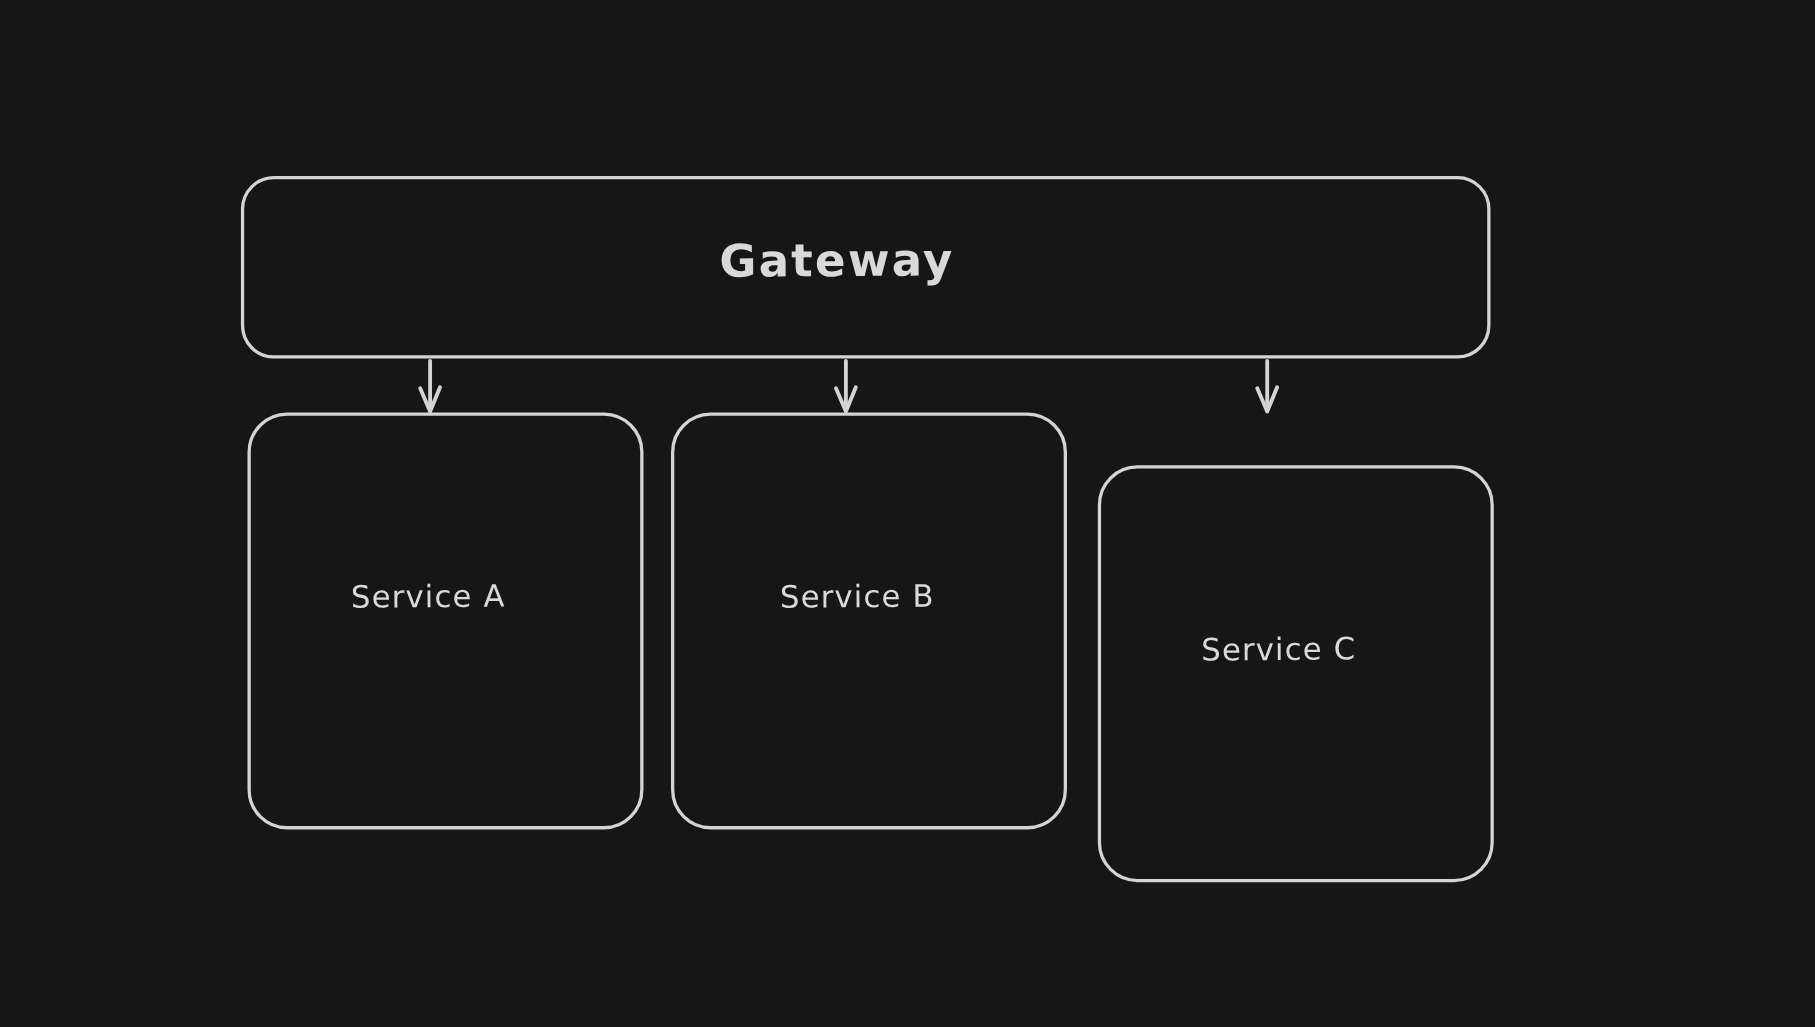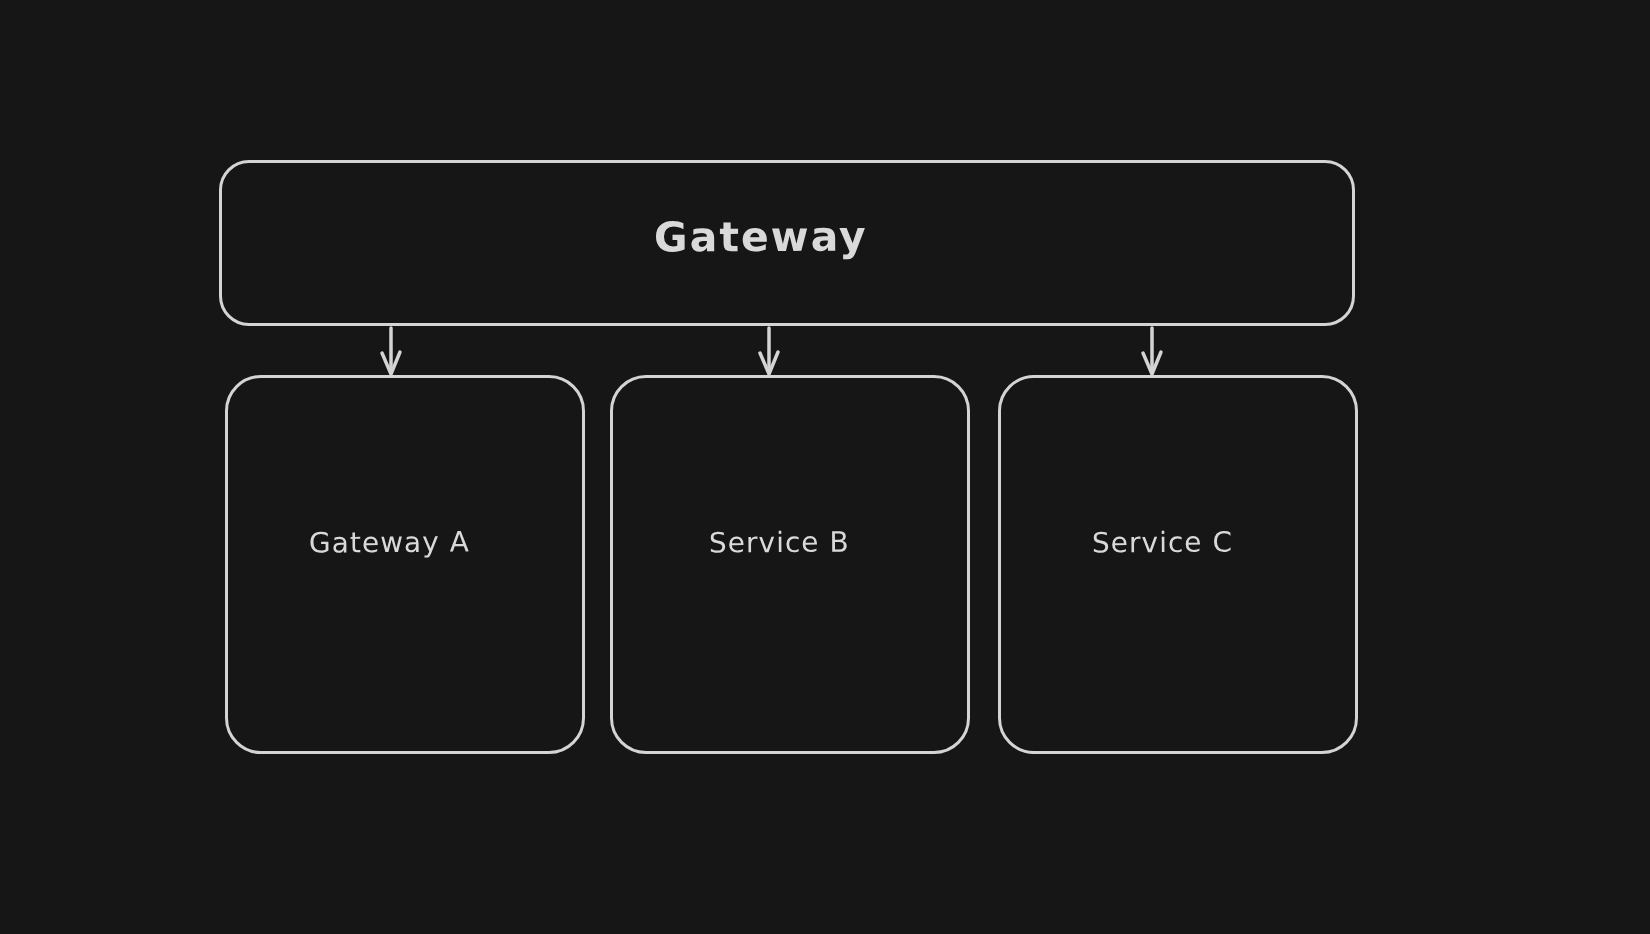--- a/index.html
+++ b/index.html
@@ -34,21 +34,21 @@
     border-radius: 30px;
   }
   .node-service {
     top: 375px;
     width: 360px;
     height: 379px;
     border-radius: 36px;
   }
   .node-service-a { left: 225px; }
   .node-service-b { left: 610px; padding-left: 11px; }
-  .node-service-c { left: 998px; }
+  .node-service-c { left: 998px; margin-top: 48px; }
   .label {
     color: #d9d9d9;
     white-space: nowrap;
     user-select: none;
   }
   .label-gateway {
     font-size: 41px;
     font-weight: bold;
     letter-spacing: 2px;
     transform: translate(-26px, -6px) rotate(-0.3deg);
@@ -79,21 +79,21 @@
 </head>
 <body>
 
 <div class="canvas">
 
   <div class="node node-gateway">
     <span class="label label-gateway">Gateway</span>
   </div>
 
   <div class="node node-service node-service-a">
-    <span class="label label-service">Gateway A</span>
+    <span class="label label-service">Service A</span>
   </div>
 
   <div class="node node-service node-service-b">
     <span class="label label-service">Service B</span>
   </div>
 
   <div class="node node-service node-service-c">
     <span class="label label-service">Service C</span>
   </div>
 

